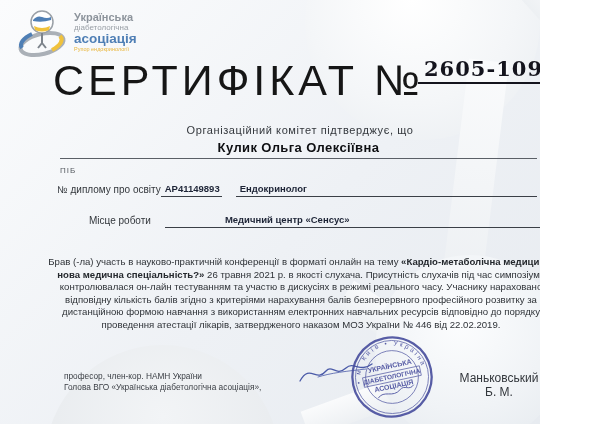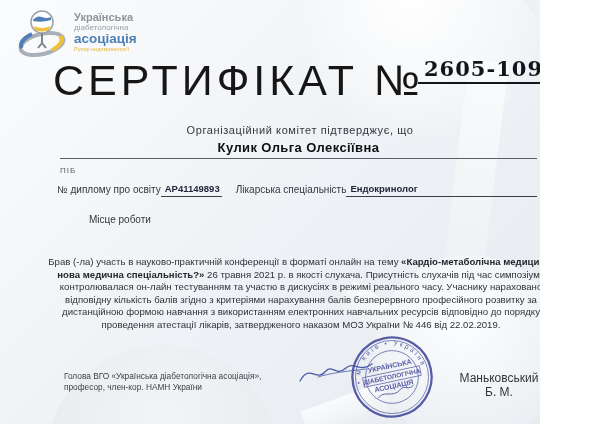--- a/index.html
+++ b/index.html
@@ -104,29 +104,31 @@
 
     <div class="name-block">
       <span class="name-value">Кулик Ольга Олексіївна</span>
     </div>
     <div class="name-caption">ПІБ</div>
 
     <div class="field-row row1">
       <span class="f-label">№ диплому про освіту</span>
       <span class="f-value u">АР41149893</span>
       <span class="gap"></span>
-      <span class="f-label">Лікарська спеціальність</span>
       <span class="grow">
         <span class="f-value">Ендокринолог</span>
       </span>
     </div>
 
     <div class="field-row row2">
       <span class="f-label">Місце роботи</span>
       <span class="gap"></span>
+      <span class="grow">
+        <span class="f-value" style="padding-left:60px;">Медичний центр «Сенсус»</span>
+      </span>
     </div>
 
     <div class="body-text"><span>Брав (-ла) участь в науково-практичній конференції в форматі онлайн  на тему </span><b>«Кардіо-метаболічна медицина: нова медична спеціальність?»</b><span> 26 травня 2021 р. в якості слухача. Присутність слухачів під час симпозіуму контролювалася он-лайн тестуванням та участю в дискусіях в режимі реального часу. Учаснику нараховано відповідну кількість балів згідно з критеріями нарахування балів безперервного професійного розвитку за дистанційною формою навчання з використанням електронних навчальних ресурсів відповідно до порядку проведення атестації лікарів, затвердженого наказом МОЗ України № 446 від 22.02.2019.</span></div>
 
     <svg class="pen-sig" viewBox="0 0 80 36">
       <path d="M4,26 C14,8 20,28 30,16 C36,9 40,22 50,13 C58,6 64,18 76,9" fill="none" stroke="#4a5aa8" stroke-width="1.3" stroke-linecap="round"></path>
       <path d="M22,22 C34,18 52,16 70,14" fill="none" stroke="#4a5aa8" stroke-width="0.8" stroke-linecap="round"></path>
     </svg>
 
     <svg class="stamp" viewBox="0 0 100 100">
@@ -140,19 +142,19 @@
         <textPath href="#ringPath">• м. Київ • Україна </textPath>
       </text>
       <text x="50" y="40" text-anchor="middle" font-size="8" font-weight="bold" fill="#474d9d">УКРАЇНСЬКА</text>
       <rect x="17" y="44" width="66" height="11" fill="none" stroke="#474d9d" stroke-width="0.8"></rect>
       <text x="50" y="52" text-anchor="middle" font-size="7.4" font-weight="bold" fill="#474d9d">ДІАБЕТОЛОГІЧНА</text>
       <text x="50" y="63" text-anchor="middle" font-size="8" font-weight="bold" fill="#474d9d">АСОЦІАЦІЯ</text>
       <path d="M30,70 C38,62 46,74 56,66 C62,61 66,70 72,64" fill="none" stroke="#474d9d" stroke-width="1" stroke-linecap="round"></path>
     </svg>
 
     <div class="sig-left">
+      <div>професор, член-кор. НАМН України</div>
       <div>Голова ВГО «Українська діабетологічна асоціація»,</div>
-      <div>професор, член-кор. НАМН України</div>
     </div>
     <div class="sig-right">Маньковський Б. М.</div>
 
   </div>
 </div>
 
 </body></html>

